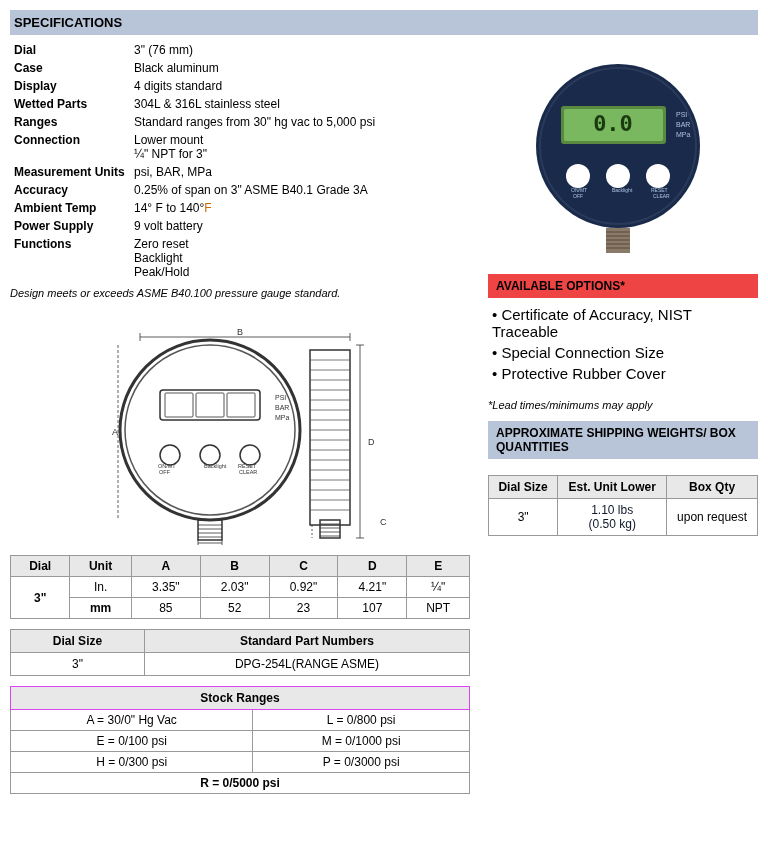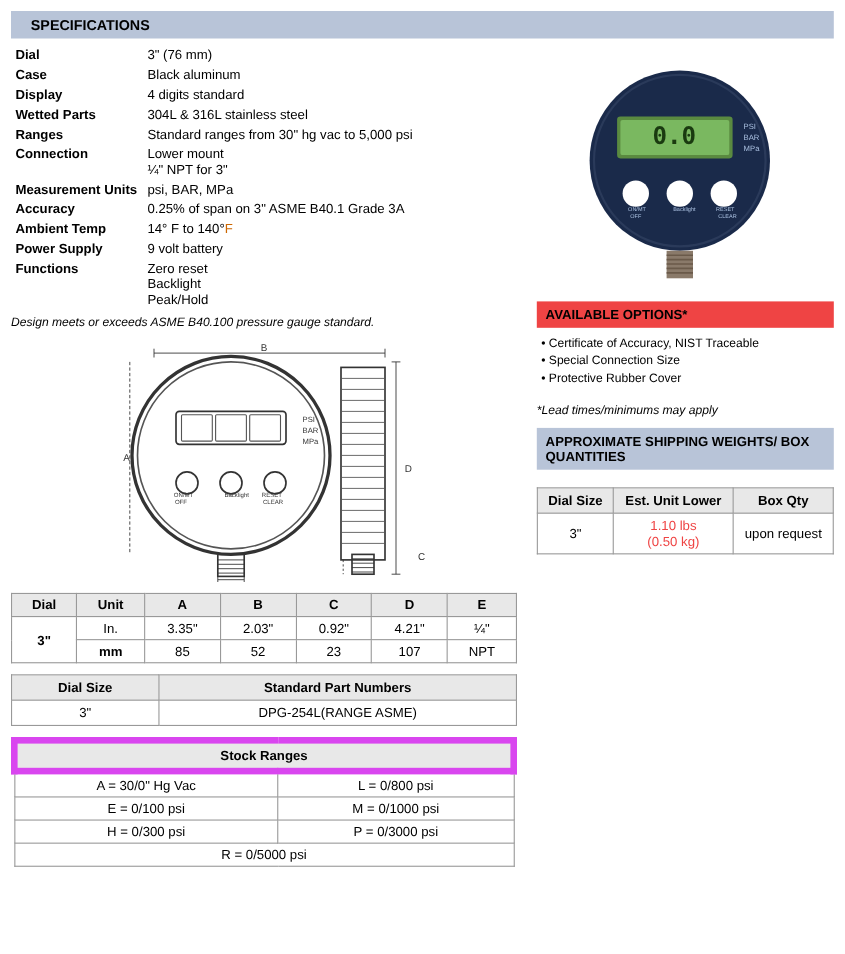--- a/index.html
+++ b/index.html
@@ -9,21 +9,21 @@
       background: #fff;
       color: #000;
       width: 768px;
       min-height: 867px;
       padding: 10px;
     }
 
     
     .spec-header {
       background: #b8c4d8;
-      padding: 5px 18px;
+      padding: 5px 4px;
       font-weight: bold;
       font-size: 13px;
       margin-bottom: 6px;
     }
 
     .main-layout {
       display: flex;
       gap: 18px;
     }
 
@@ -49,21 +49,21 @@
     .spec-table td:first-child {
       font-weight: bold;
       white-space: nowrap;
       width: 120px;
     }
 
     .design-note {
       font-style: italic;
       font-size: 11px;
       margin-top: 4px;
-      margin-bottom: 10px;
+      margin-bottom: 26px;
     }
 
     
     .diagram-area {
       text-align: center;
       margin: 10px 0;
       position: relative;
       height: 220px;
     }
 
@@ -111,33 +111,34 @@
     }
 
     
     .stock-table {
       width: 100%;
       border-collapse: collapse;
       margin-top: 10px;
       font-size: 12px;
     }
     .stock-table th {
-      border: 6px solid #d946ef;
+      border: 1px solid #d946ef;
       padding: 4px 8px;
       text-align: center;
       background: #e8e8e8;
       font-weight: bold;
     }
     .stock-table td {
       border: 1px solid #999;
       padding: 3px 8px;
       text-align: center;
     }
     .stock-table .center-row td {
       text-align: center;
+      font-weight: bold;
     }
 
     
     .gauge-image-area {
       text-align: center;
       margin-bottom: 15px;
       margin-top: 20px;
     }
 
     .available-options {
@@ -148,21 +149,21 @@
       margin-bottom: 6px;
     }
 
     .options-list {
       list-style: none;
       padding: 0 4px;
       margin-bottom: 10px;
     }
     .options-list li {
       padding: 2px 0;
-      font-size: 11px;
+      font-size: 15px;
     }
     .options-list li::before {
       content: "• ";
     }
 
     .lead-note {
       font-style: italic;
       font-size: 11px;
       margin: 15px 0 10px 0;
     }
@@ -184,21 +185,21 @@
     .shipping-table th, .shipping-table td {
       border: 1px solid #999;
       padding: 4px 8px;
       text-align: center;
     }
     .shipping-table th {
       background: #e8e8e8;
       font-weight: bold;
     }
 
-    .blue-text { color: #ef4444; }
+    .blue-text { color: #0f172a; }
     .orange-text { color: #cc6600; }
   </style>
 </head>
 <body>
 
 <div>
 
   <div class="spec-header">
     <span>SPECIFICATIONS</span>
   </div>

